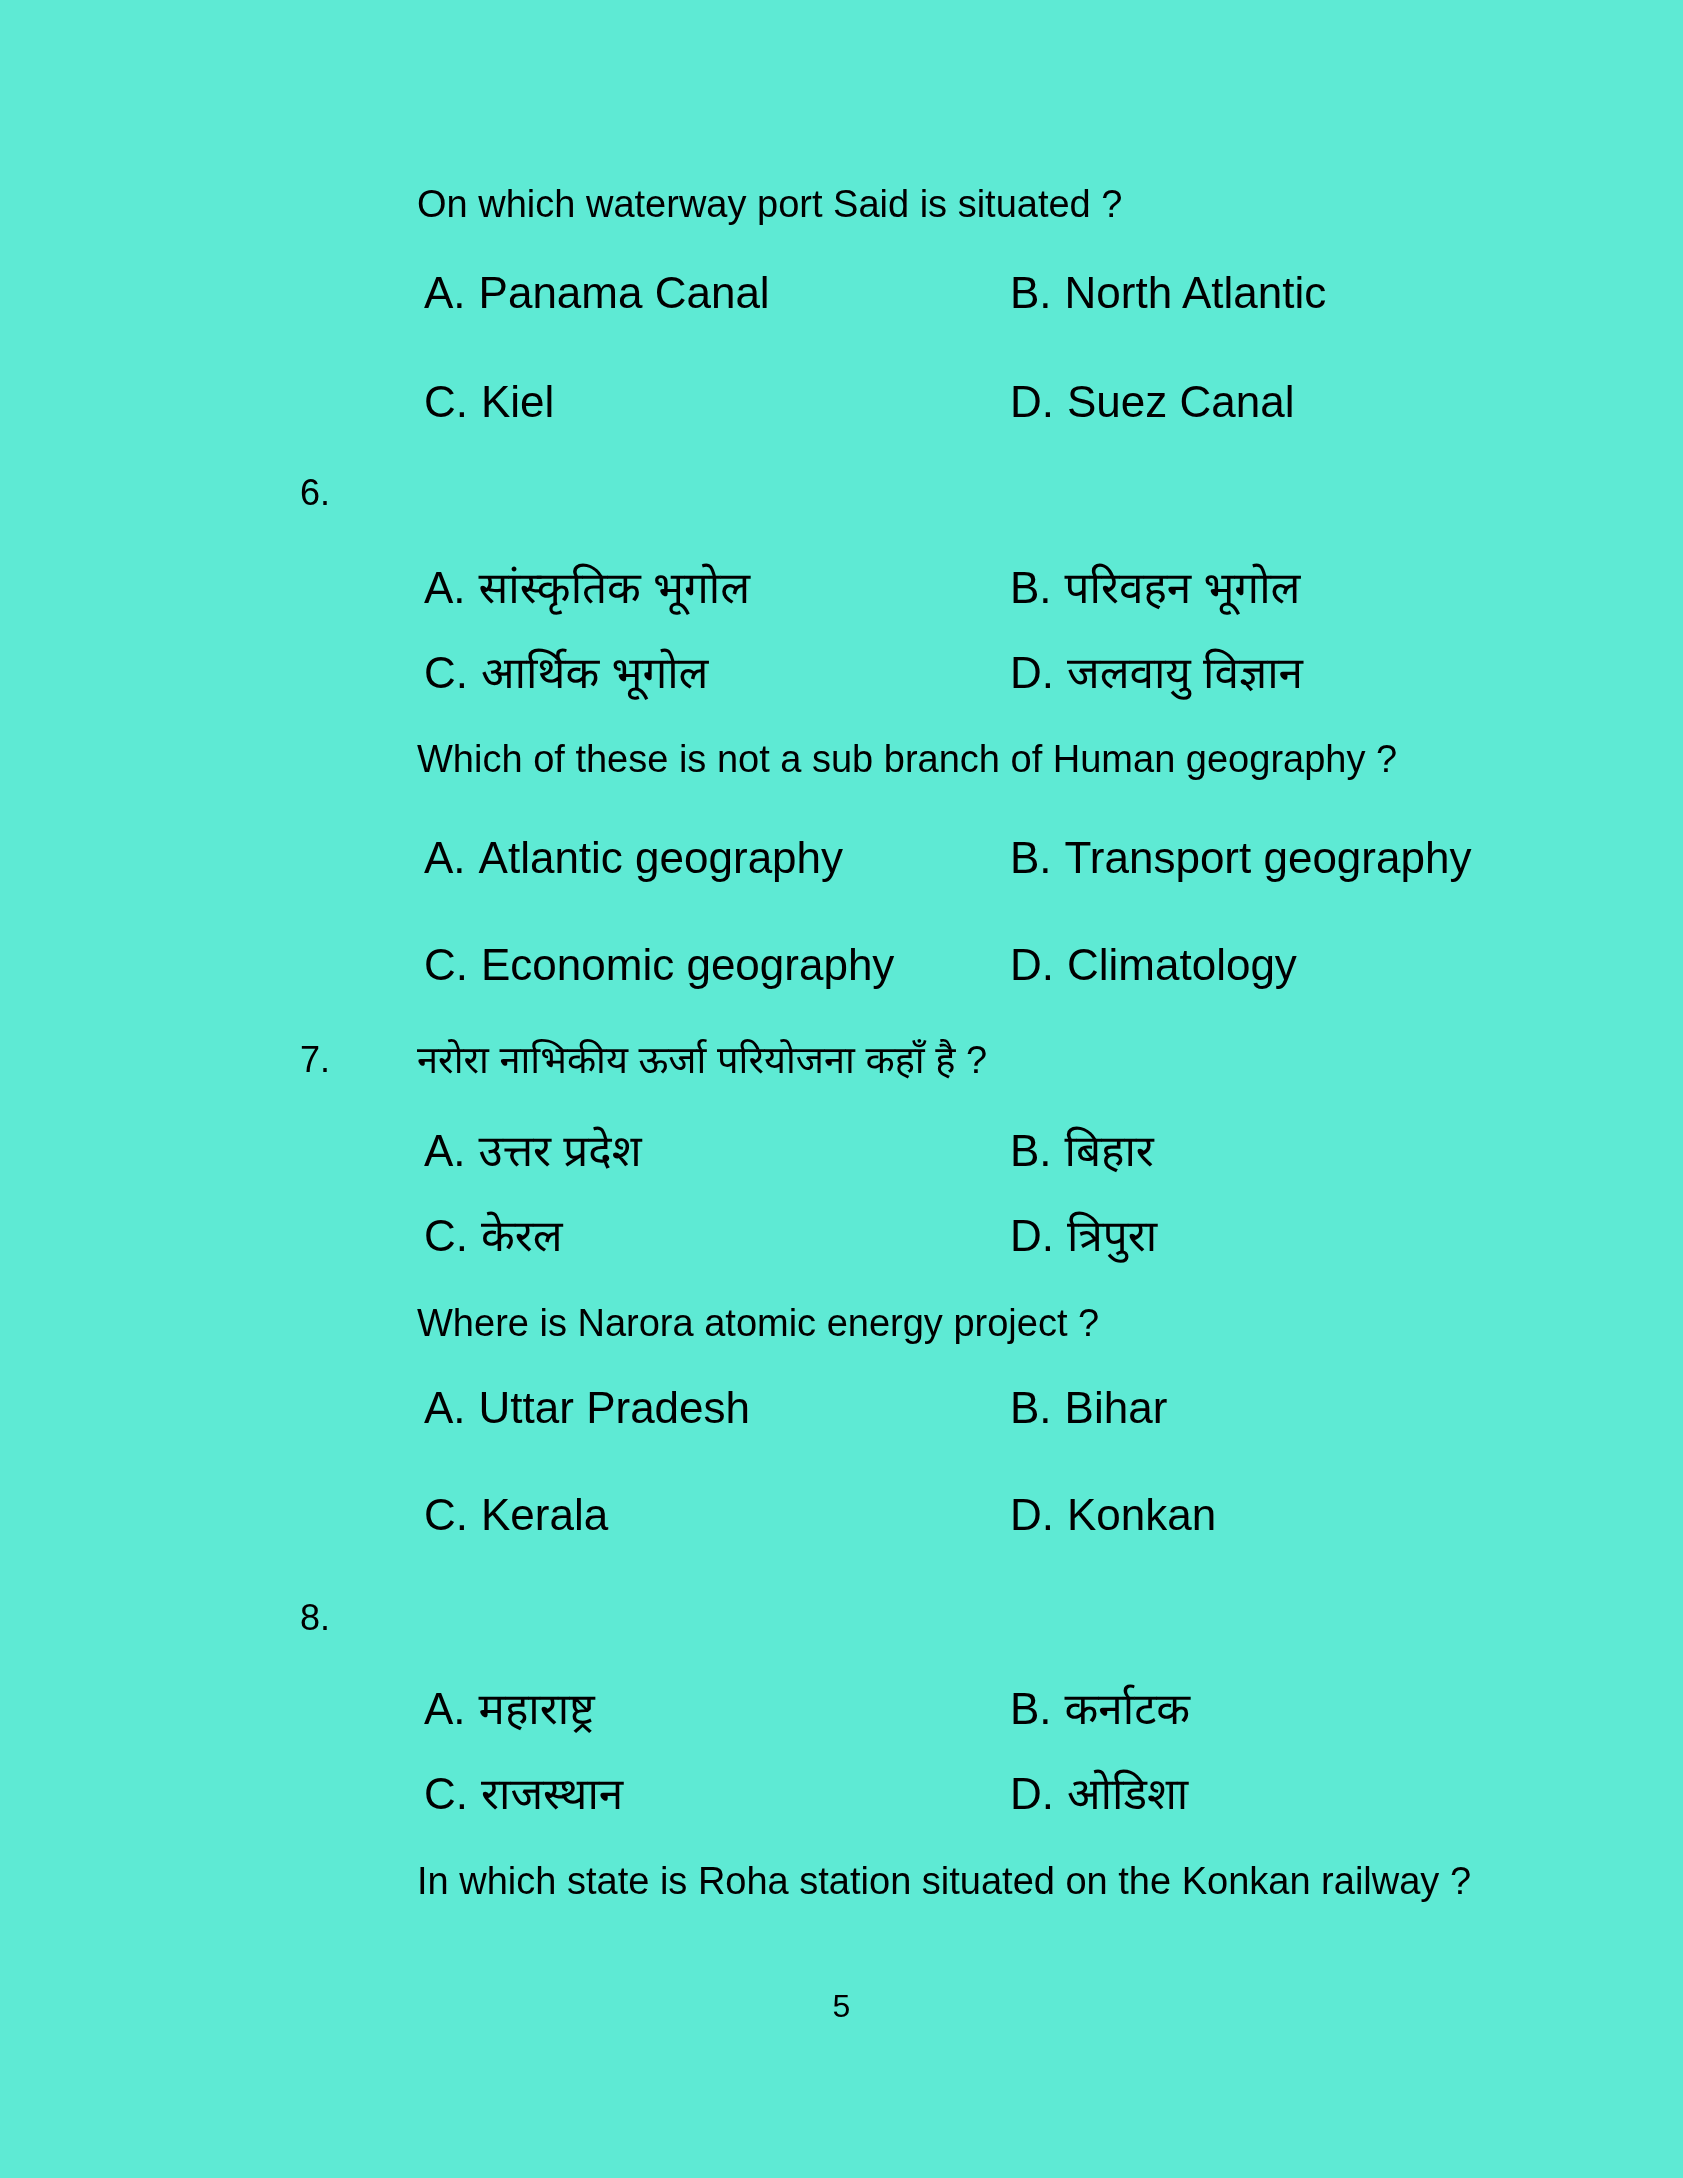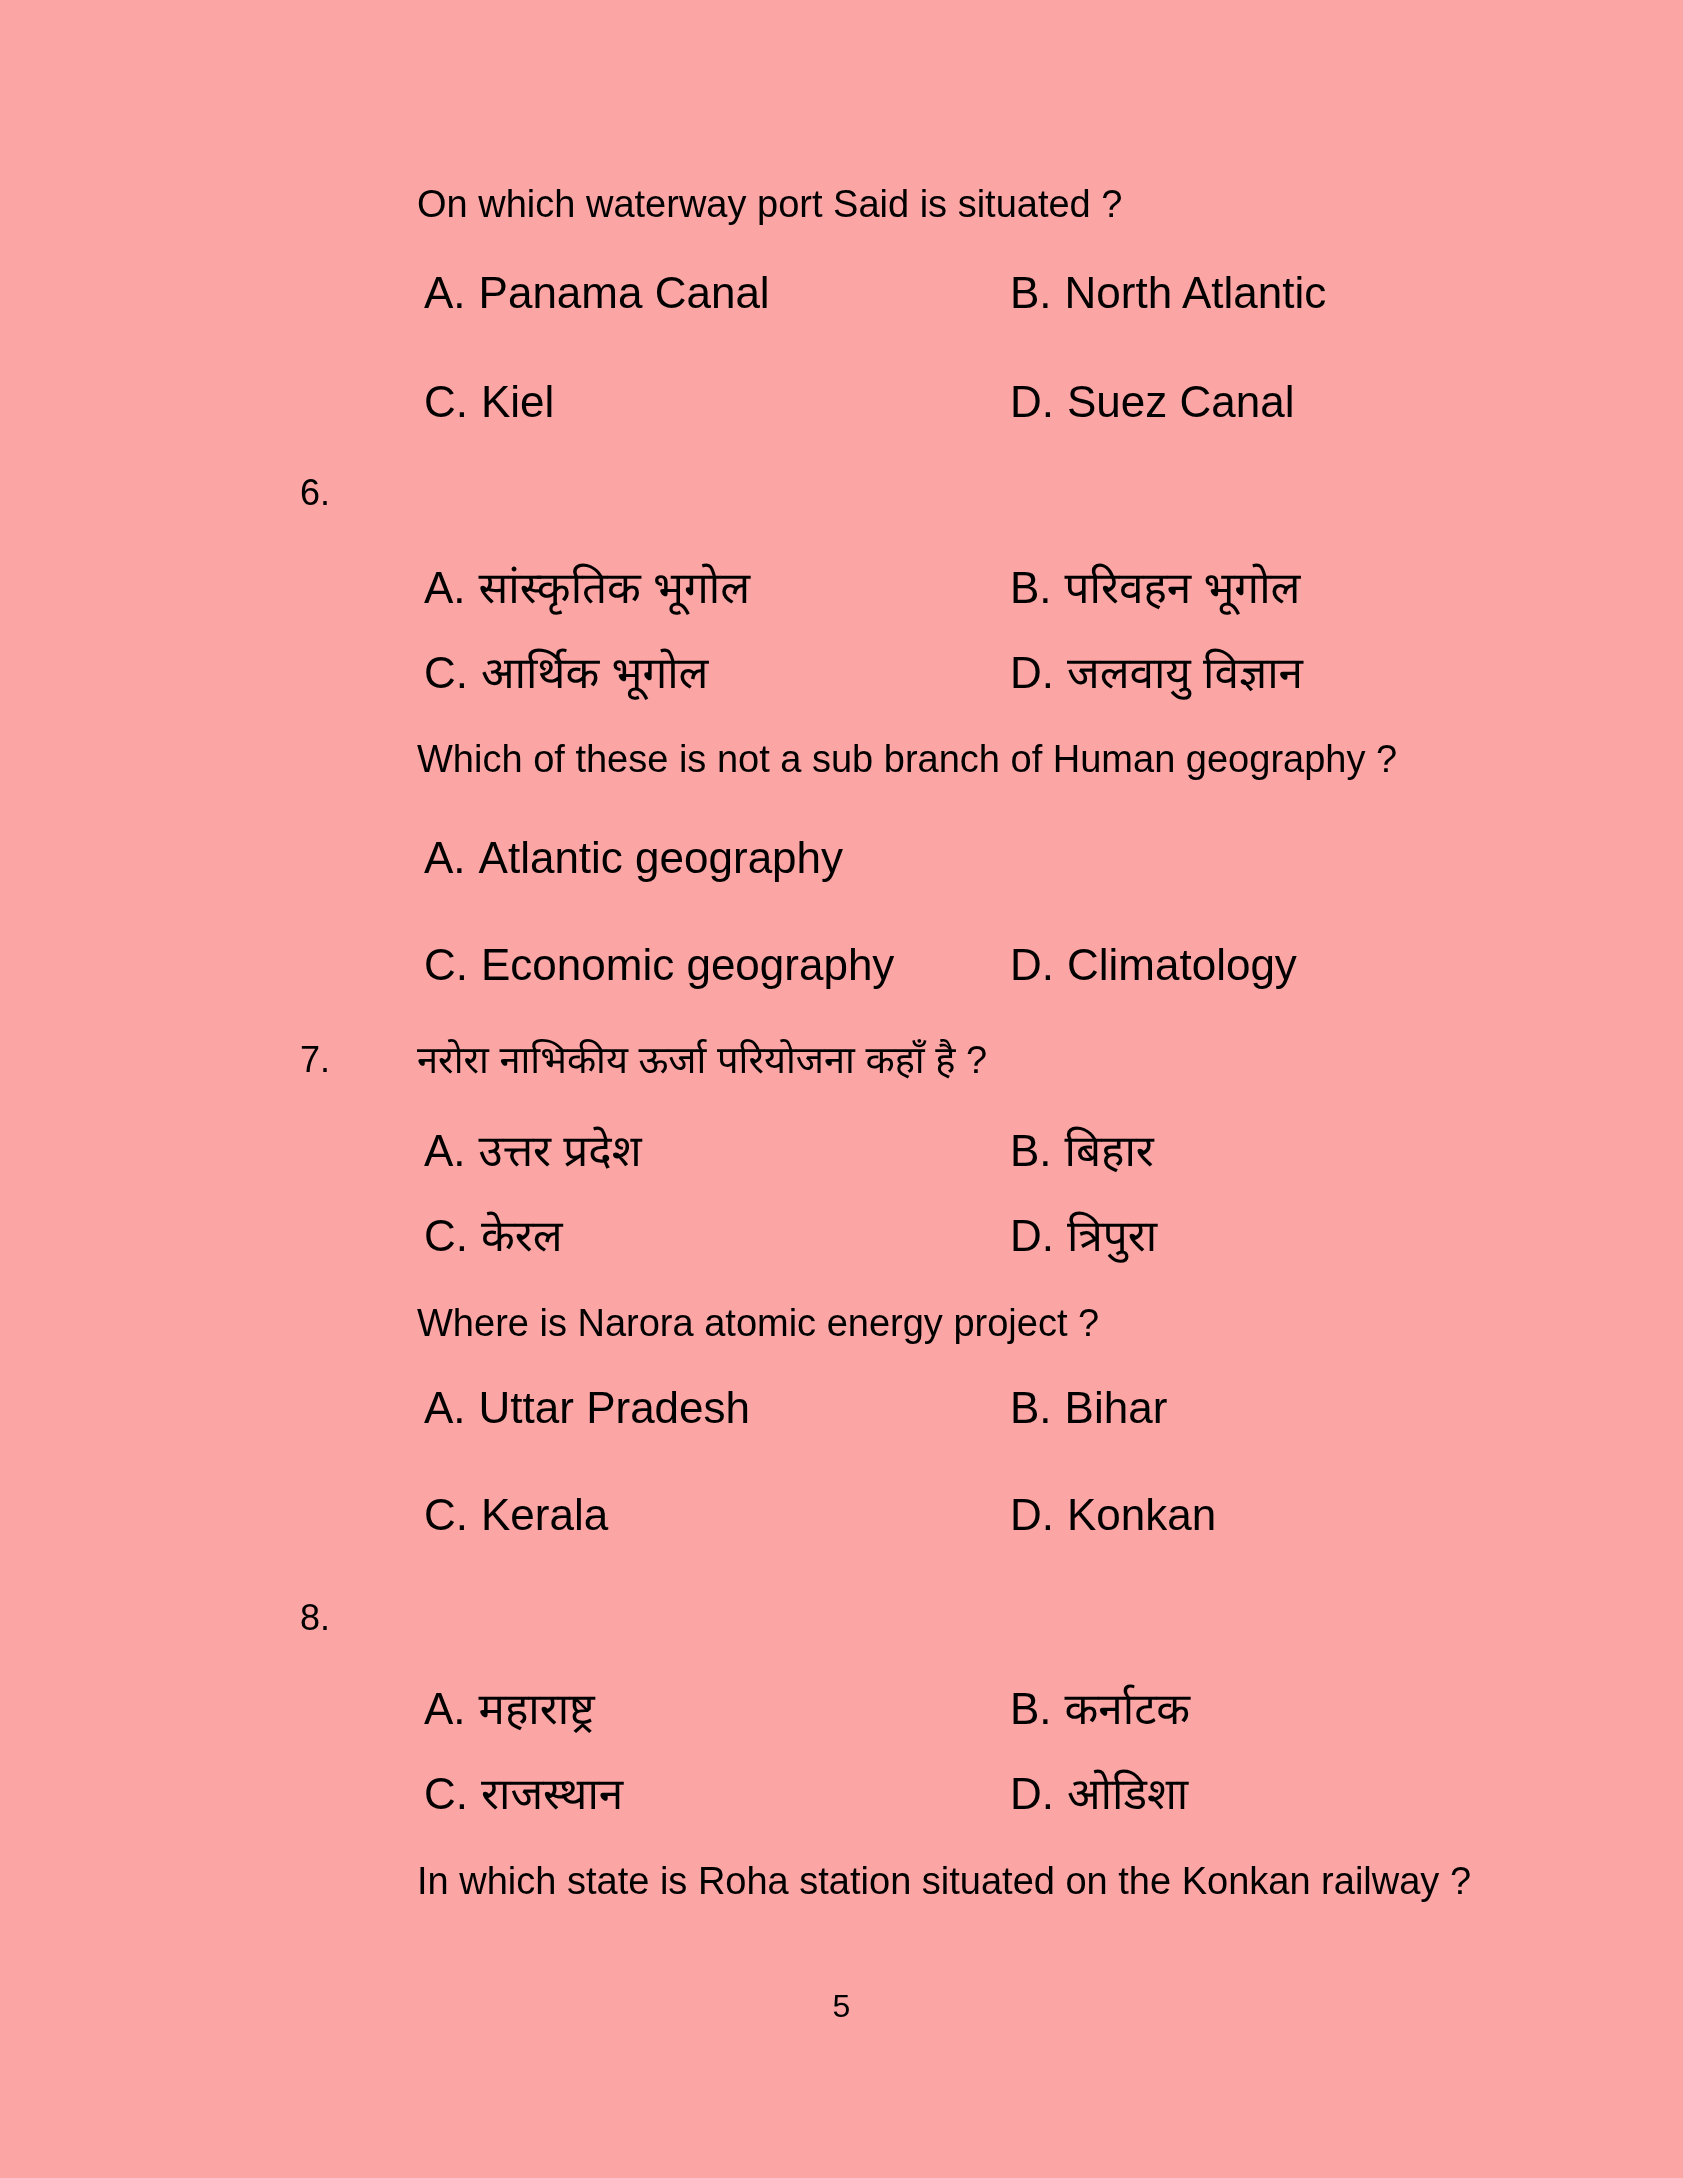--- a/index.html
+++ b/index.html
@@ -4,21 +4,21 @@
 <style>
   html, body {
     margin: 0;
     padding: 0;
     background: #ffffff;
   }
   .page {
     position: relative;
     width: 1683px;
     height: 2178px;
-    background: #fca5a5;
+    background: #5eead4;
     font-family: "Liberation Sans", "DejaVu Sans", sans-serif;
     color: #000000;
     overflow: hidden;
   }
   .line {
     position: absolute;
     white-space: nowrap;
     font-size: 38px;
     line-height: 1.15;
   }
@@ -83,20 +83,23 @@
   </div>
   <div class="opt colB" style="top:648px">
     <span class="lbl">D.</span><span>जलवायु विज्ञान</span>
   </div>
 
   <div class="line qtext" style="top:738px">Which of these is not a sub branch of Human geography ?</div>
 
   <div class="opt colA" style="top:833px">
     <span class="lbl">A.</span><span>Atlantic geography</span>
   </div>
+  <div class="opt colB" style="top:833px">
+    <span class="lbl">B.</span><span>Transport geography</span>
+  </div>
   <div class="opt colA" style="top:940px">
     <span class="lbl">C.</span><span>Economic geography</span>
   </div>
   <div class="opt colB" style="top:940px">
     <span class="lbl">D.</span><span>Climatology</span>
   </div>
 
   <div class="line qnum" style="top:1039px">7.</div>
   <div class="line qtext" style="top:1039px">नरोरा नाभिकीय ऊर्जा परियोजना कहाँ है ?</div>
 

